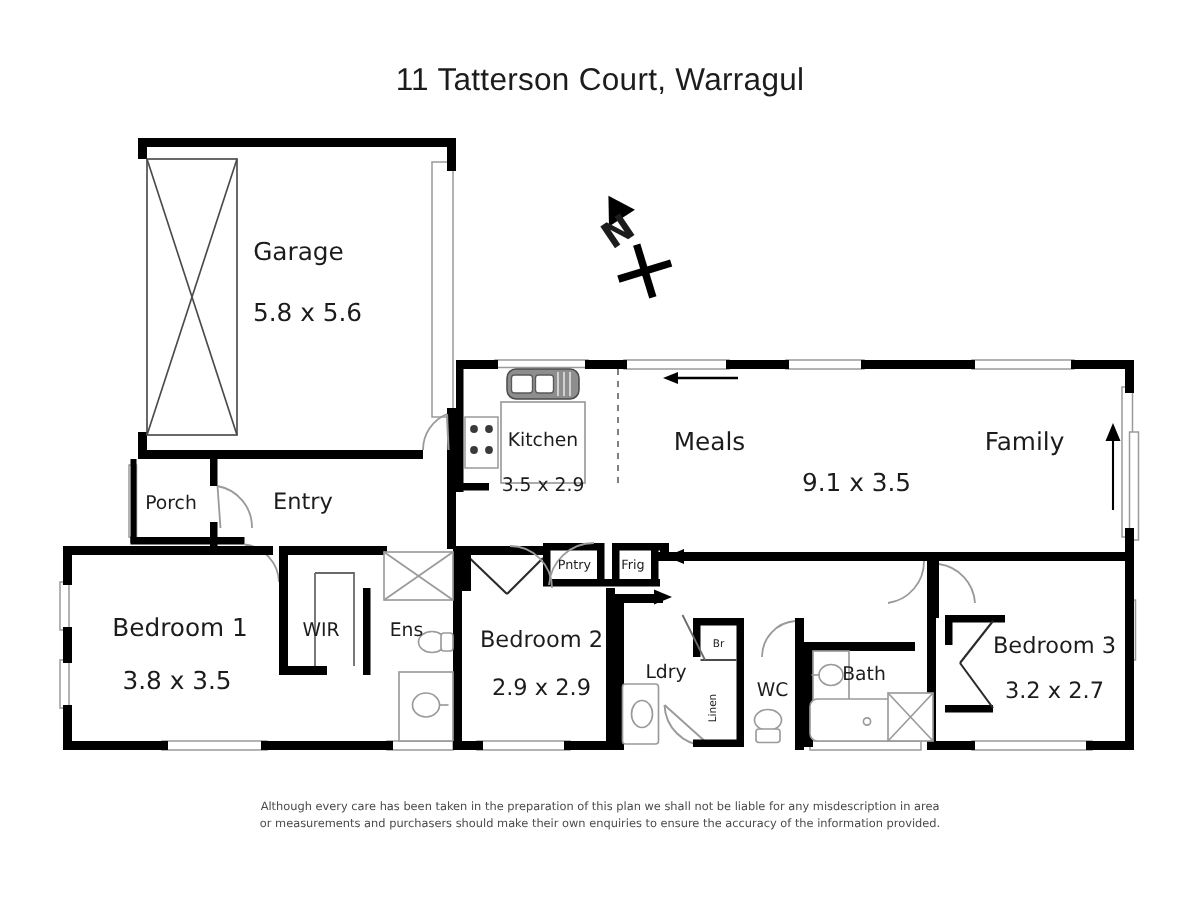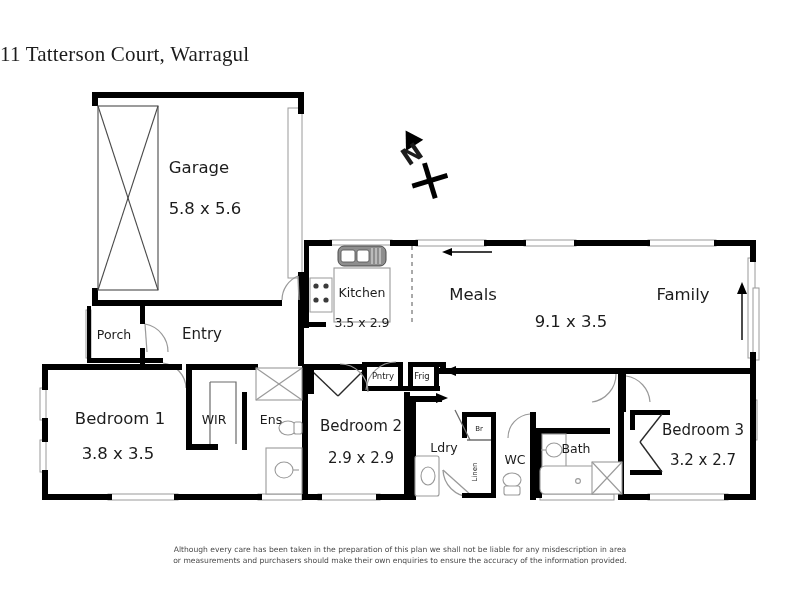--- a/index.html
+++ b/index.html
@@ -19,37 +19,36 @@
   #plan-root {
     position: relative;
     width: 800px;
     height: 600px;
   }
   #page-title {
     position: absolute;
     left: 0;
     top: 42px;
     width: 800px;
-    text-align: left;
+    text-align: center;
     font-size: 21px;
     letter-spacing: 0.2px;
     color: #1c1c1c;
-    font-family: Liberation Serif, serif;
+    font-family: Liberation Sans, sans-serif;
   }
   .disclaimer {
     position: absolute;
     left: 170px;
     top: 532px;
     width: 460px;
     text-align: center;
     font-size: 7.6px;
     line-height: 11px;
     color: #4a4a4a;
     font-family: "DejaVu Sans", "Liberation Sans", sans-serif;
-    margin-top: 12px;
   }
   svg.plan-svg {
     position: absolute;
     left: 0;
     top: 0;
   }
   .rm-name {
     font-family: "DejaVu Sans", "Liberation Sans", sans-serif;
     fill: #1c1c1c;
   }

